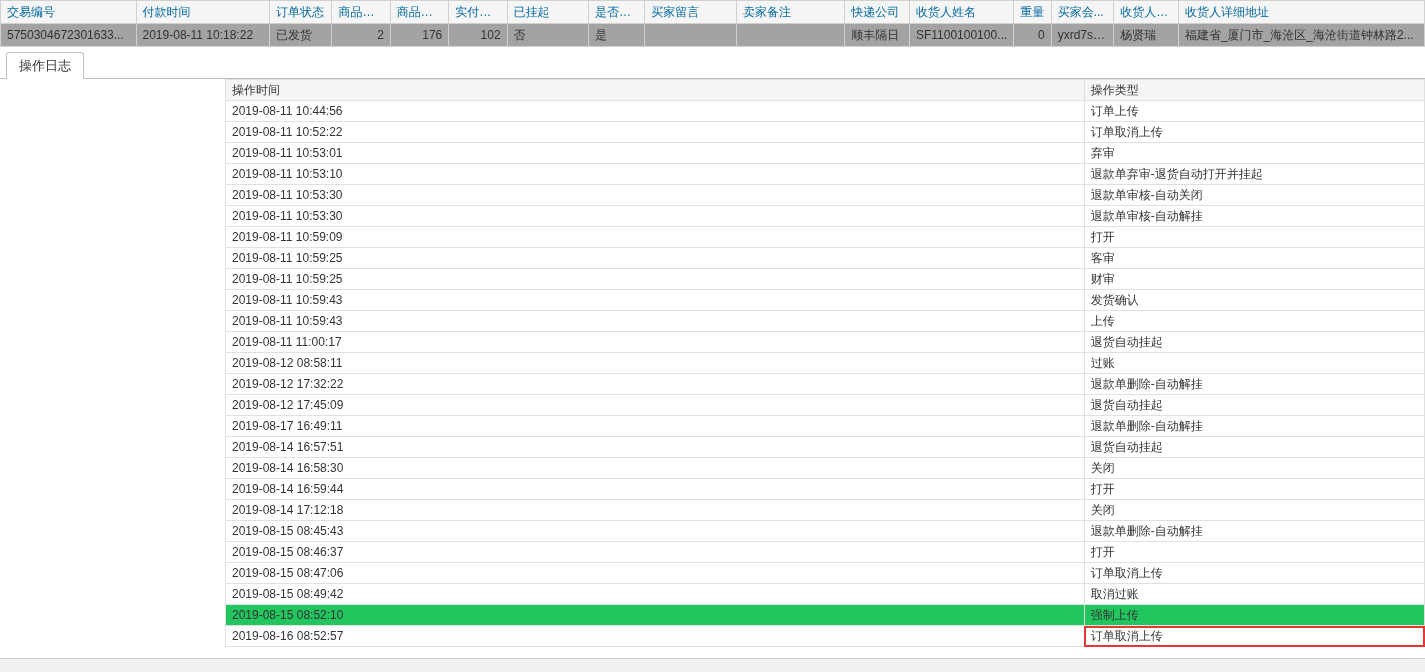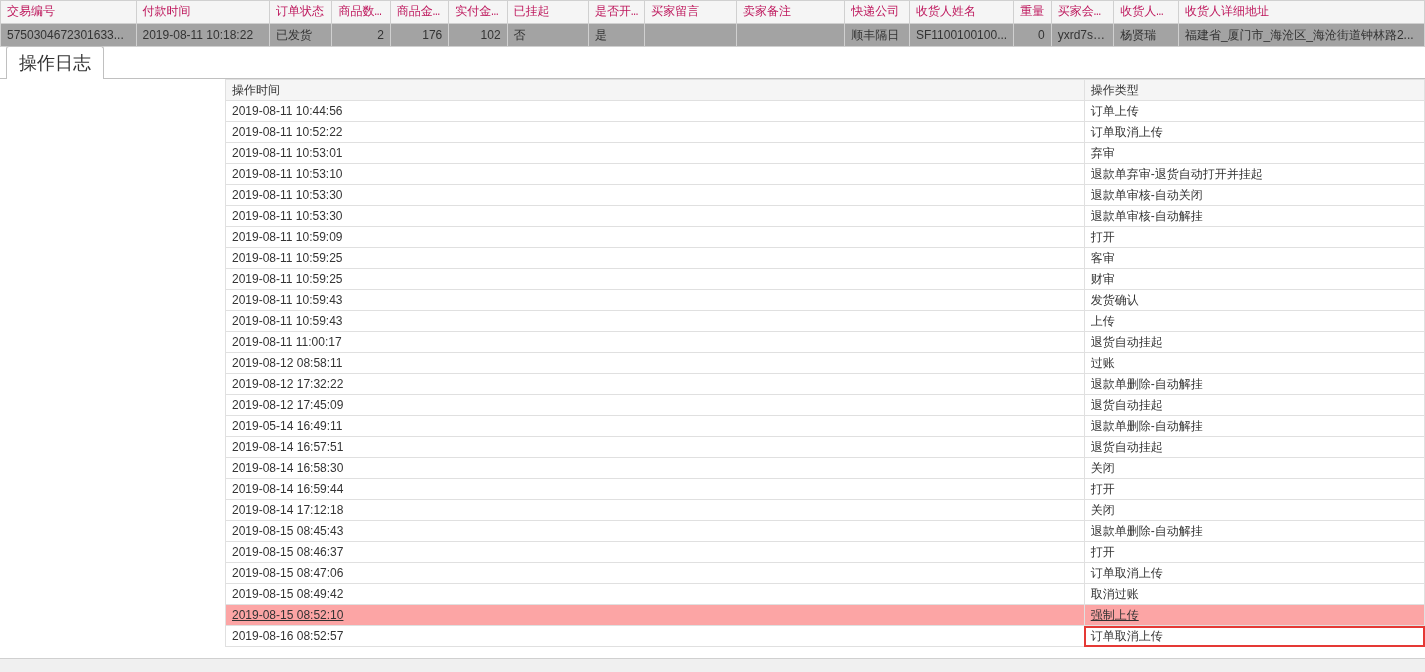--- a/index.html
+++ b/index.html
@@ -27,22 +27,21 @@
     text-align: left;
     white-space: nowrap;
     overflow: hidden;
     text-overflow: ellipsis;
     height: 22px;
     line-height: 14px;
   }
   .order-table th {
     background: #f5f5f5;
     font-weight: normal;
-    color: #be185d;
-    font-family: Liberation Mono, monospace;
+    color: #0369a1;
   }
   .order-table tbody tr {
     background: #a3a3a3;
   }
   .order-table td.num {
     text-align: right;
   }
 
   
   .tab-bar {
@@ -51,21 +50,21 @@
     padding-left: 6px;
     margin-top: 6px;
     border-bottom: 1px solid #c0c0c0;
     height: 26px;
   }
   .tab {
     border: 1px solid #c0c0c0;
     border-bottom: none;
     background: #fff;
     padding: 4px 12px;
-    font-size: 18px;
+    font-size: 13px;
     position: relative;
     top: 1px;
     border-radius: 3px 3px 0 0;
   }
 
   
   .log-wrap {
     display: flex;
     border-top: none;
     align-items: center;
@@ -87,22 +86,21 @@
     line-height: 14px;
     white-space: nowrap;
     overflow: hidden;
     text-overflow: ellipsis;
   }
   .log-table th {
     background: #f5f5f5;
     font-weight: normal;
   }
   .log-table tbody tr.sel {
-    background: #fca5a5;
-    text-decoration: underline;
+    background: #22c55e;
   }
   .highlight-box {
     outline: 2px solid #e53935;
     outline-offset: -2px;
   }
 
   
   .bottom-bar {
     position: absolute;
     left: 0;
@@ -249,21 +247,21 @@
         </tr>
         <tr>
           <td>2019-08-12 17:32:22</td>
           <td>退款单删除-自动解挂</td>
         </tr>
         <tr>
           <td>2019-08-12 17:45:09</td>
           <td>退货自动挂起</td>
         </tr>
         <tr>
-          <td>2019-05-14 16:49:11</td>
+          <td>2019-08-17 16:49:11</td>
           <td>退款单删除-自动解挂</td>
         </tr>
         <tr>
           <td>2019-08-14 16:57:51</td>
           <td>退货自动挂起</td>
         </tr>
         <tr>
           <td>2019-08-14 16:58:30</td>
           <td>关闭</td>
         </tr>

